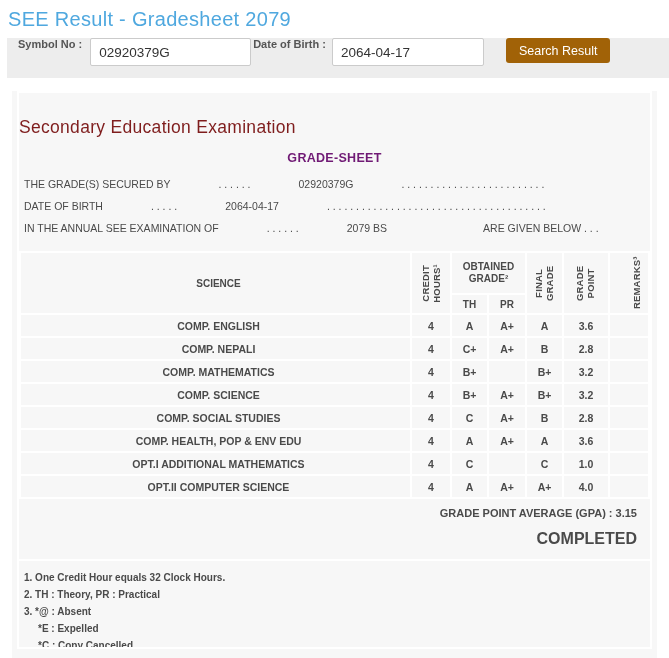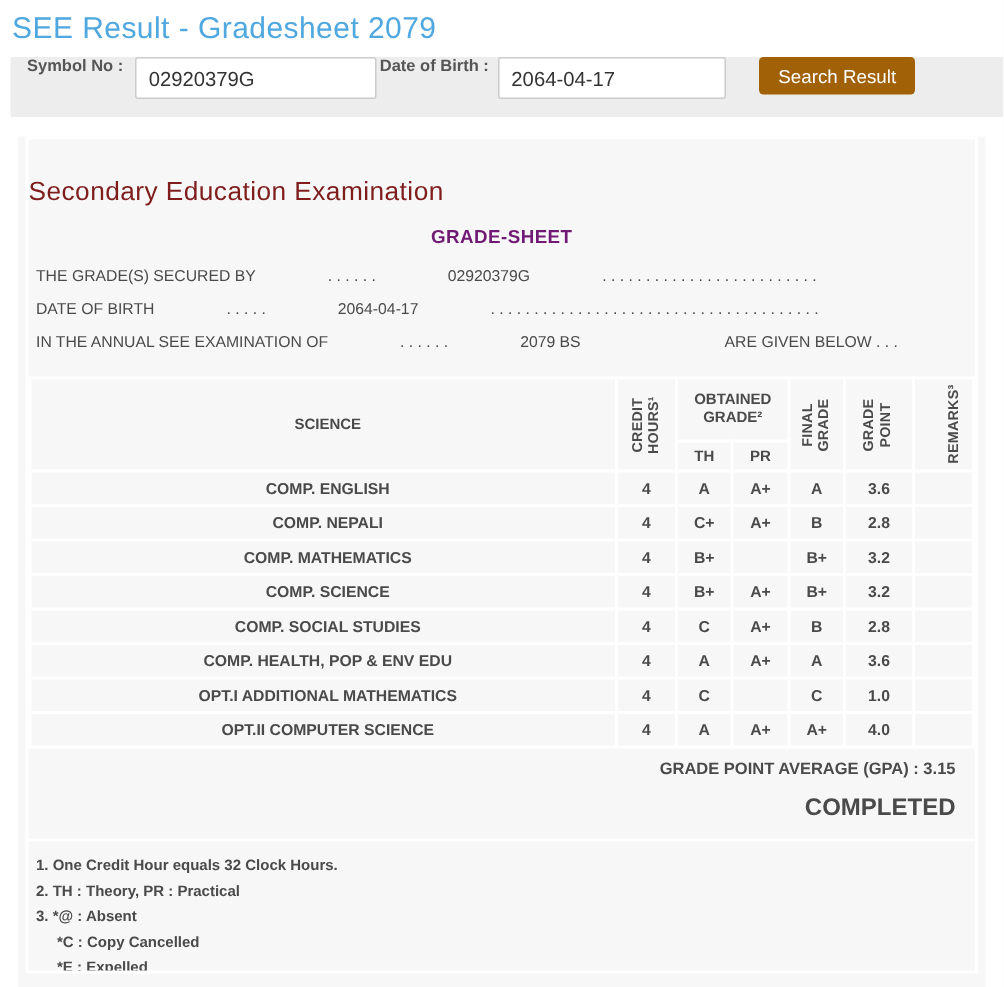--- a/index.html
+++ b/index.html
@@ -235,22 +235,22 @@
 
       <div class="gpa-line">GRADE POINT AVERAGE (GPA) : 3.15</div>
       <div class="status-line">COMPLETED</div>
 
       <div class="note-sep"></div>
 
       <div class="notes">
         <div class="note-line">1. One Credit Hour equals 32 Clock Hours.</div>
         <div class="note-line">2. TH : Theory, PR : Practical</div>
         <div class="note-line">3. *@ : Absent</div>
+        <div class="note-line note-sub">*E : Expelled</div>
         <div class="note-line note-sub">*C : Copy Cancelled</div>
-        <div class="note-line note-sub">*E : Expelled</div>
         <div class="note-line note-sub">*T : Theory Grade Missing</div>
 
       </div>
 
     </div>
   </div>
 
 </div>
 
 </body></html>

